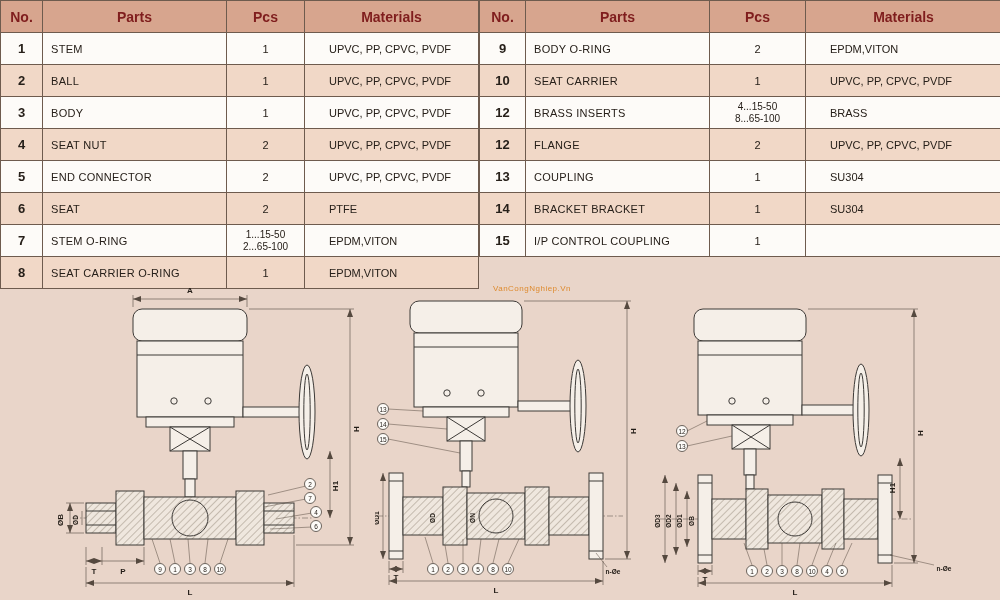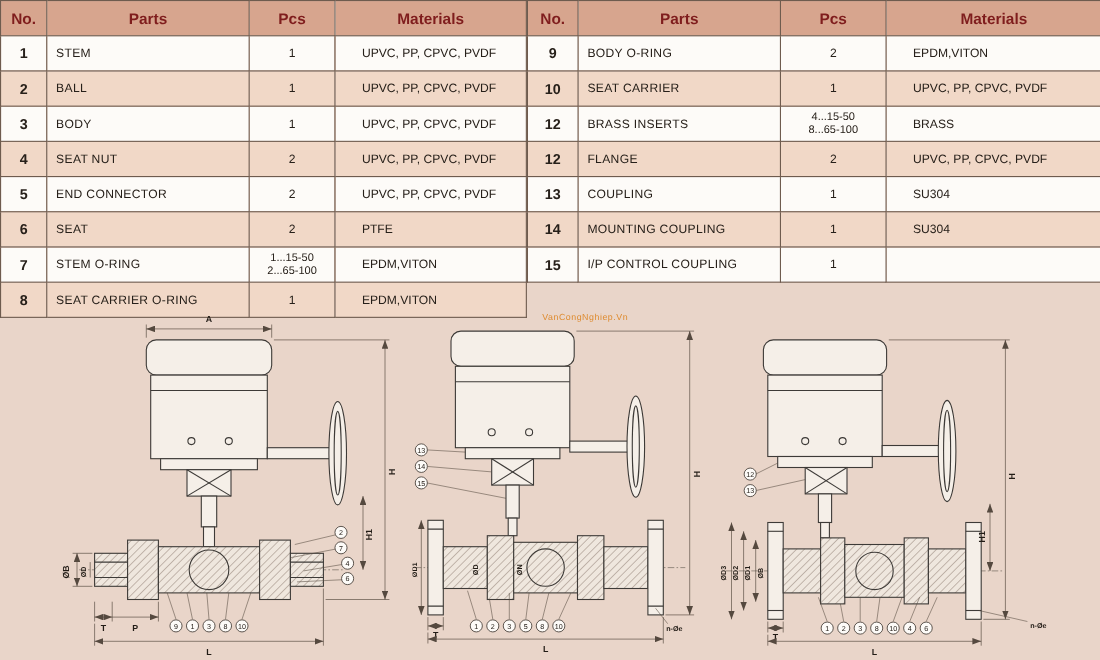--- a/index.html
+++ b/index.html
@@ -164,21 +164,21 @@
         <td class="c-mat">UPVC, PP, CPVC, PVDF</td>
       </tr>
       <tr>
         <td class="c-no">13</td>
         <td class="c-parts">COUPLING</td>
         <td class="c-pcs">1</td>
         <td class="c-mat">SU304</td>
       </tr>
       <tr class="alt">
         <td class="c-no">14</td>
-        <td class="c-parts">MOUNTING COUPLING</td>
+        <td class="c-parts">BRACKET BRACKET</td>
         <td class="c-pcs">1</td>
         <td class="c-mat">SU304</td>
       </tr>
       <tr>
         <td class="c-no">15</td>
         <td class="c-parts">I/P CONTROL COUPLING</td>
         <td class="c-pcs">1</td>
         <td class="c-mat"></td>
       </tr>
     </tbody>

